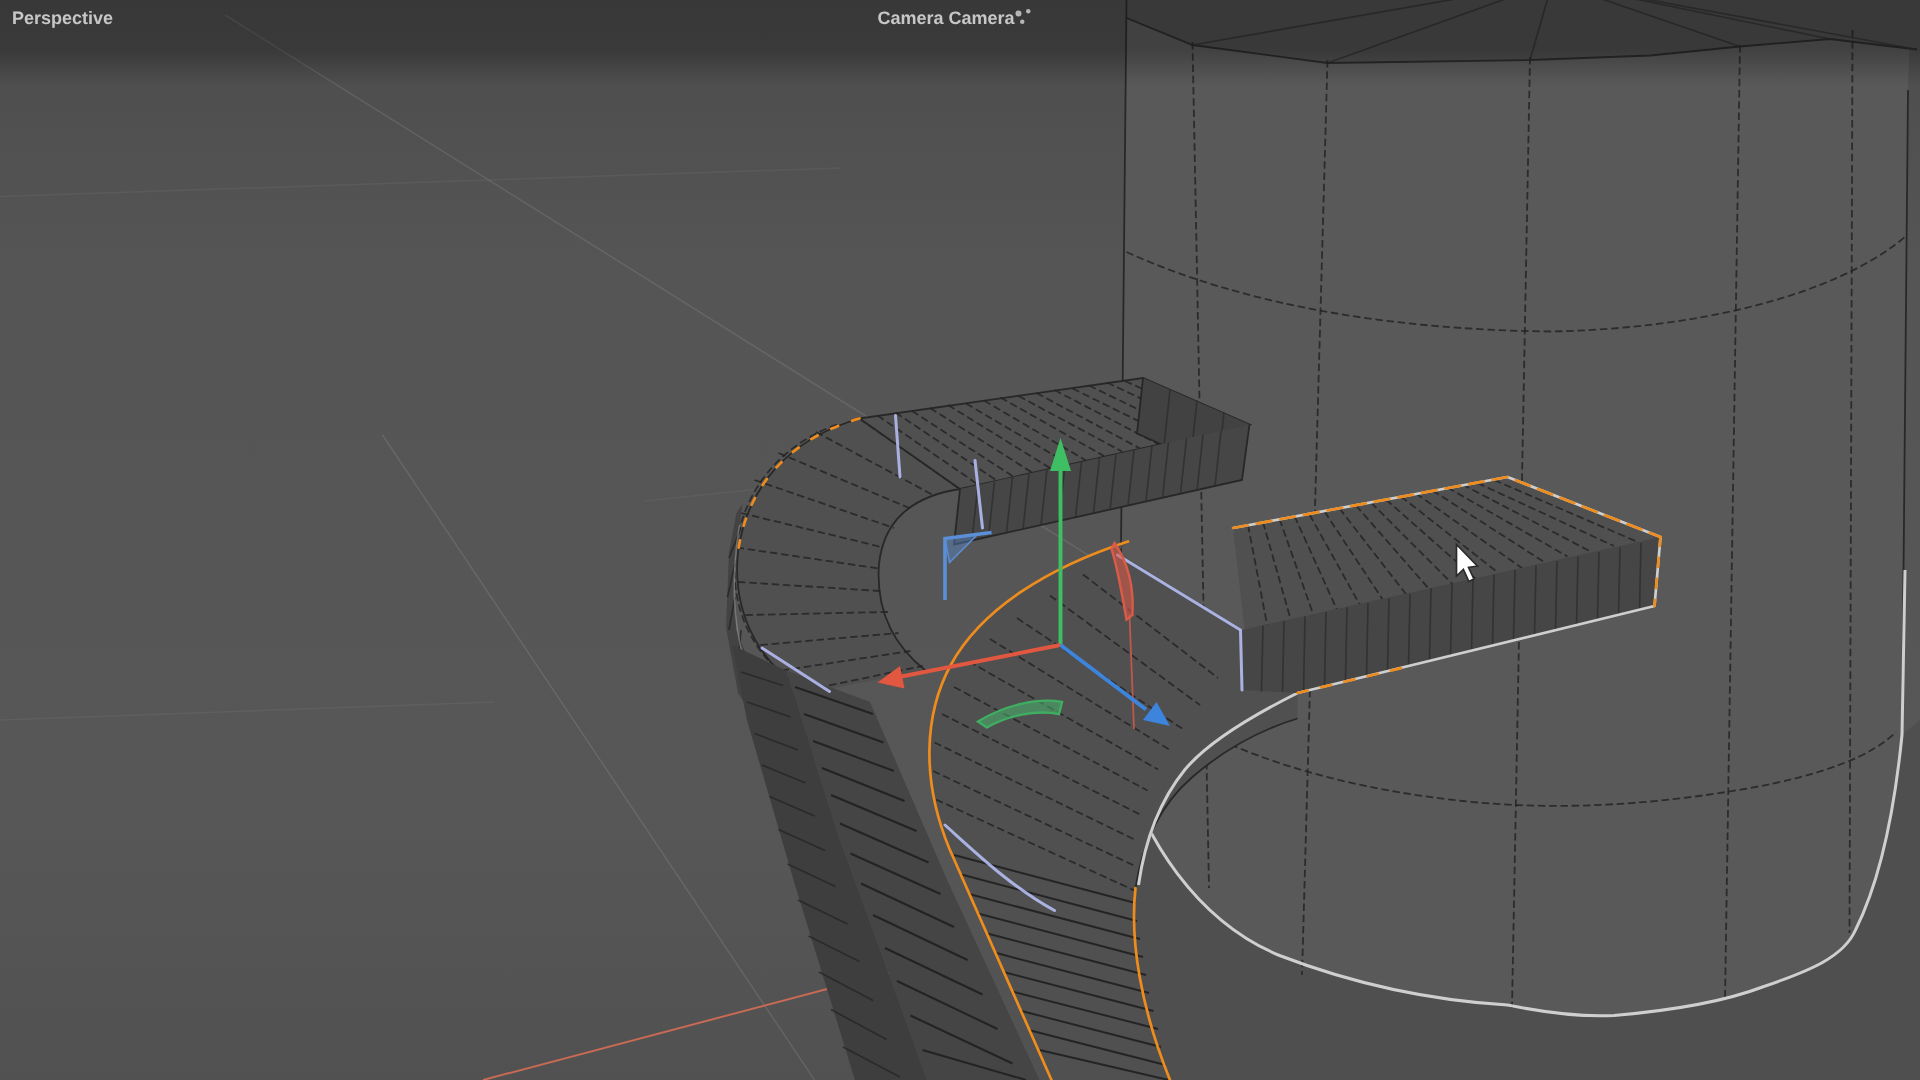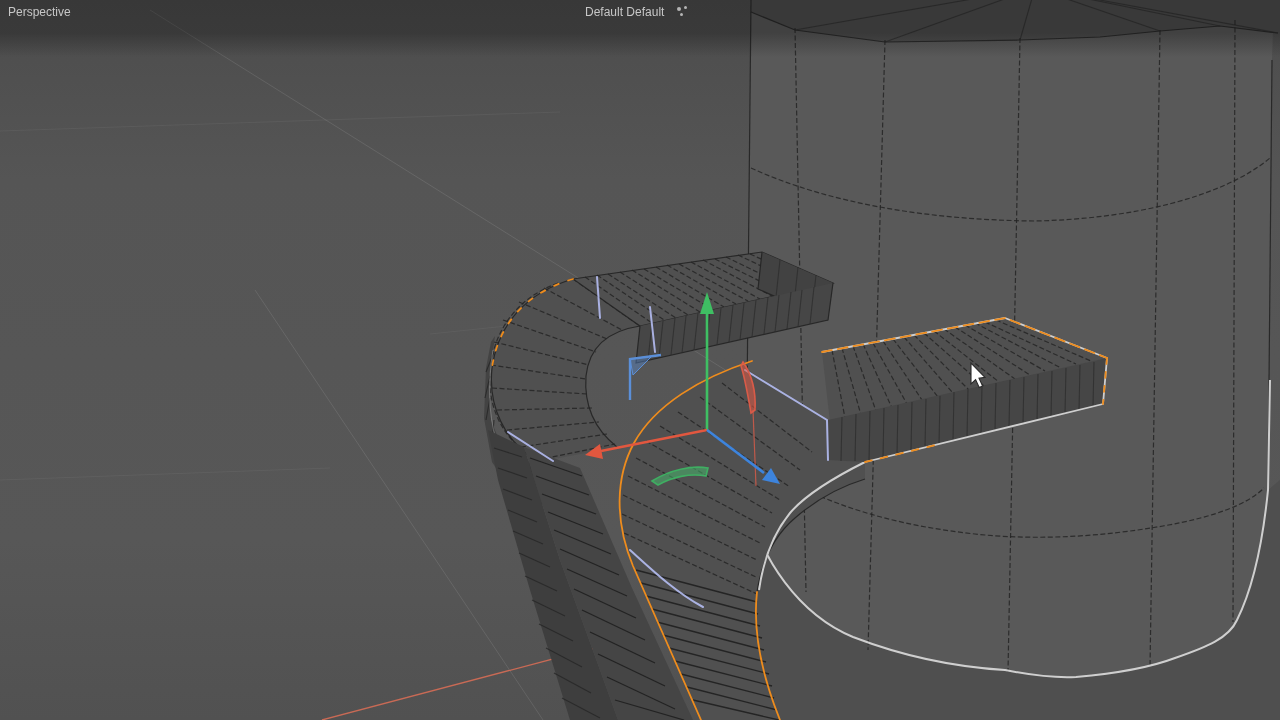--- a/index.html
+++ b/index.html
@@ -26,21 +26,21 @@
   .strip-dark{fill:#3e3e3e;}
   .strip-mid {fill:#454545;}
 
   .grid-line {stroke:rgba(255,255,255,.10);stroke-width:1;fill:none;}
 
   .outline-w {stroke:#d6d6d6;stroke-width:1.8;fill:none;stroke-linejoin:round;opacity:.95;}
   .outline-w2{stroke:#d6d6d6;stroke-width:2;fill:none;opacity:.95;}
 
   
   #header-labels{position:absolute;left:0;top:0;width:1124px;height:26px;
-    color:#c7c7c7;font-size:12px;line-height:20px;pointer-events:auto;}
+    color:#c7c7c7;font-size:12px;line-height:20px;pointer-events:auto;font-weight:bold;}
   #vp-label{position:absolute;left:8px;top:2px;}
   #cam-label{position:absolute;left:585px;top:2px;}
   #cam-icon{position:absolute;left:676px;top:6px;width:12px;height:12px;}
   #cam-icon i{position:absolute;border-radius:50%;background:#b5b5b5;}
   #cam-icon i.d1{left:1px;top:1px;width:4px;height:4px;}
   #cam-icon i.d2{left:8px;top:0px;width:3px;height:3px;}
   #cam-icon i.d3{left:4px;top:7px;width:3px;height:3px;}
 </style>
 </head>
 <body>
@@ -362,20 +362,20 @@
     <rect x="0" y="33" width="1280" height="24" fill="url(#hdrFade)"></rect>
   </g>
 
   <g>
     <polygon points="971,363 971,384 975.6,379.6 979.2,387.6 982.6,386 979,378.2 985,377.4" fill="#ffffff" stroke="#2a2a2a" stroke-width="1.1"></polygon>
   </g>
 </svg>
 
 <div id="header-labels">
   <span id="vp-label">Perspective</span>
-  <span id="cam-label">Default Default</span>
+  <span id="cam-label">Camera Camera</span>
   <span id="cam-icon">
         <i class="d1"></i>
         <i class="d2"></i>
         <i class="d3"></i>
       </span>
 </div>
 </div>
 
 </body></html>

